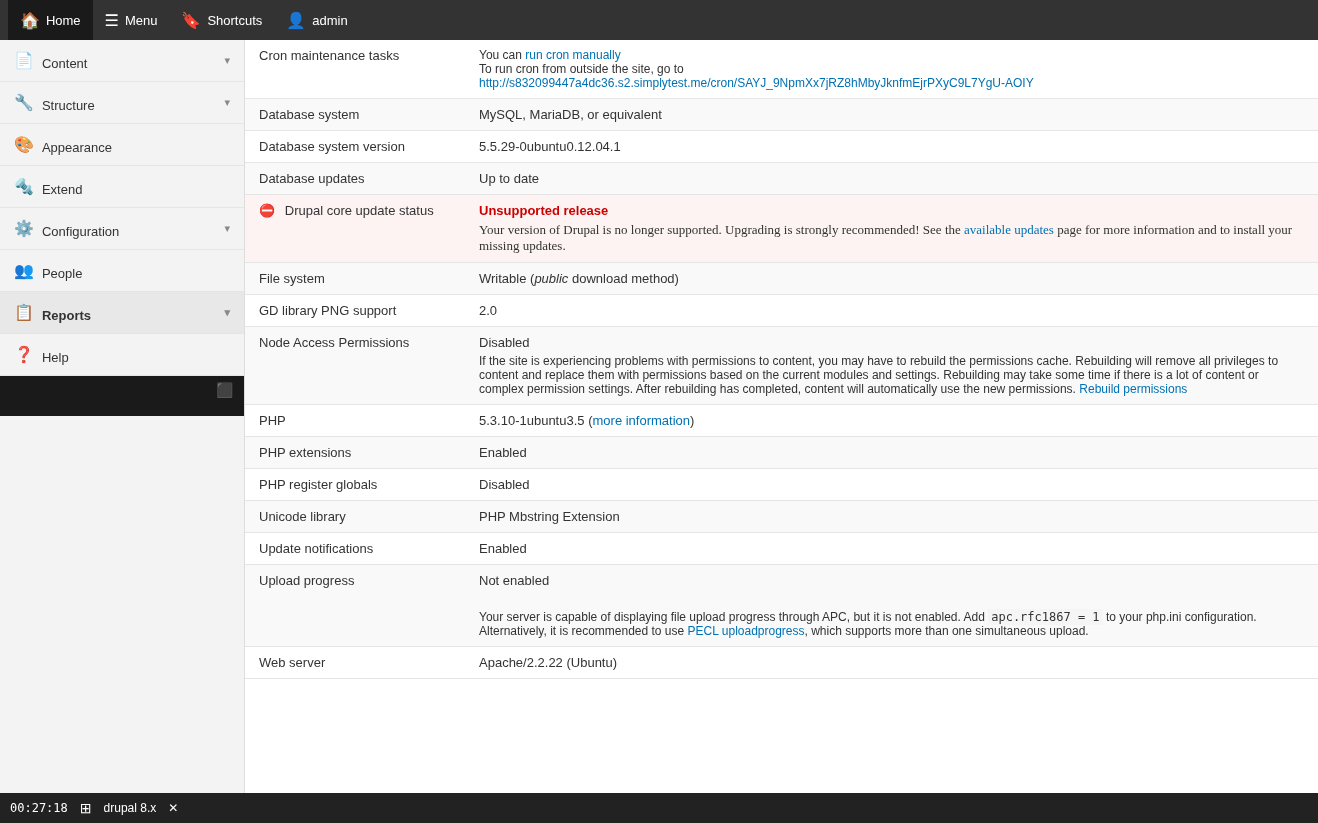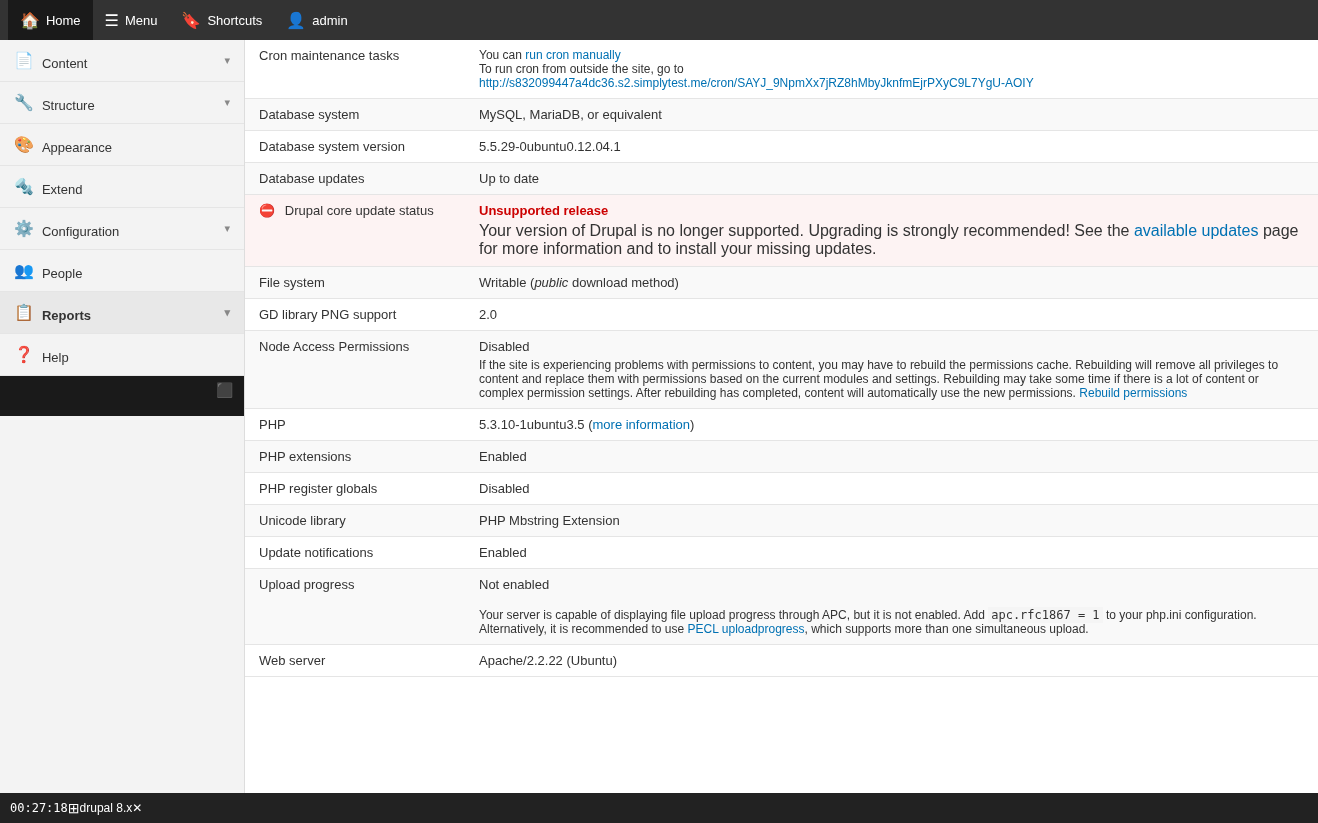--- a/index.html
+++ b/index.html
@@ -89,36 +89,37 @@
       width: 220px;
       font-weight: normal;
       color: #333;
     }
     .status-table td:last-child {
       color: #333;
     }
     .link-blue { color: #0071b3; text-decoration: none; }
     .warning-icon { color: #cc0000; margin-right: 6px; }
     .unsupported-release { color: #cc0000; font-weight: bold; }
-    .status-warning-text { color: #333; font-size: 16px; margin-top: 4px; }
+    .status-warning-text { color: #333; font-size: 13px; margin-top: 4px; font-family: Liberation Serif, serif; }
     .code-inline { font-family: monospace; background: #f5f5f5; padding: 1px 3px; font-size: 12px; }
 
     
     .cron-text { font-size: 12px; color: #333; }
     .cron-url { color: #0071b3; font-size: 12px; word-break: break-all; }
 
     
     .bottom-bar {
       background: #222;
       color: #fff;
       height: 30px;
       display: flex;
       align-items: center;
       padding: 0 10px;
       font-size: 12px;
+      gap: 12px;
       flex-shrink: 0;
     }
     .bottom-bar-time { font-family: monospace; }
     .bottom-bar-icon { font-size: 14px; }
     .bottom-bar-close { cursor: pointer; }
 
     
     .sidebar-black {
       background: #1a1a1a;
       flex: 1;
@@ -296,21 +297,21 @@
 
       <tr>
         <td>Update notifications</td>
         <td>Enabled</td>
       </tr>
 
       <tr>
         <td>Upload progress</td>
         <td>
           <div>Not enabled</div>
-          <div style="font-size:12px; color:#333; margin-top:16px;">
+          <div style="font-size:12px; color:#333; margin-top:22px;">
             Your server is capable of displaying file upload progress through APC, but it is not enabled. Add <code class="code-inline">apc.rfc1867 = 1</code> to your php.ini configuration. Alternatively, it is recommended to use <a class="link-blue" href="#">PECL uploadprogress</a>, which supports more than one simultaneous upload.
           </div>
         </td>
       </tr>
 
       <tr>
         <td>Web server</td>
         <td>Apache/2.2.22 (Ubuntu)</td>
       </tr>
     </tbody>

